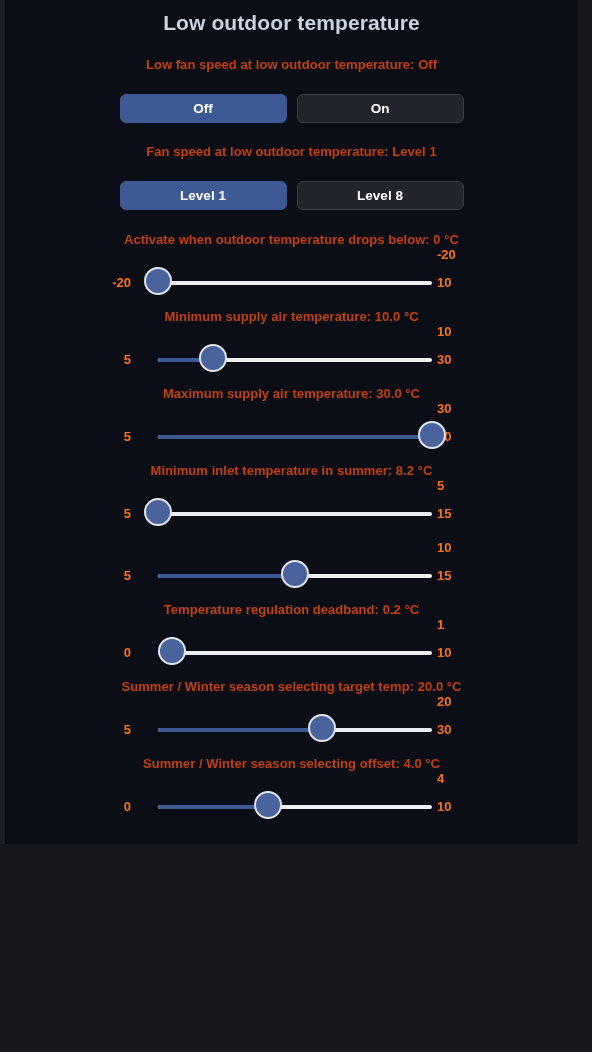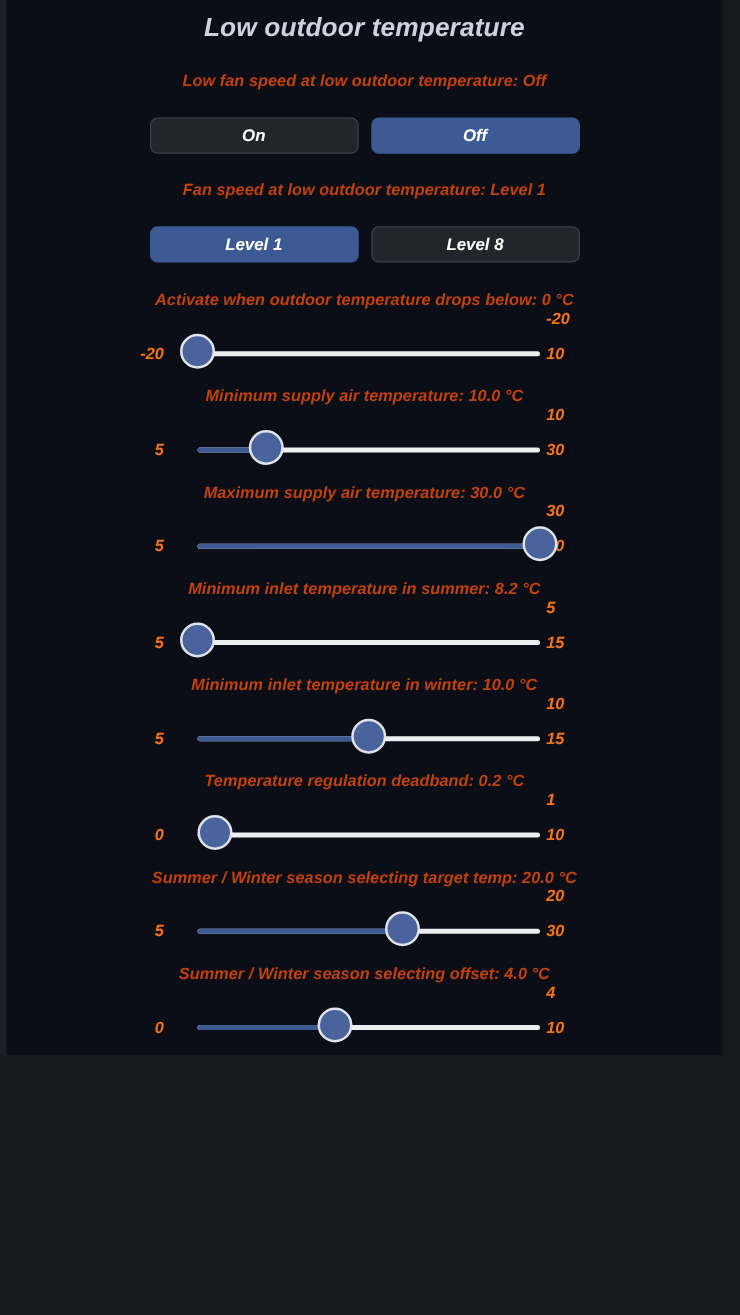--- a/index.html
+++ b/index.html
@@ -19,21 +19,20 @@
   
   #app {
     position: absolute;
     left: 0; top: 0;
     width: 592px;
     height: 844px;
     background: #0b0e17;
     border-left: 5px solid #1c1f26;
     border-right: 14px solid #16181d;
     overflow: hidden;
-    font-style: italic;
   }
 
   .viewport {
     position: relative;
     width: 100%;
     height: 100%;
     padding-top: 8px;
   }
 
   
@@ -179,22 +178,22 @@
   <div class="viewport">
 
     <h1 class="page-title">Low outdoor temperature</h1>
 
     <div class="spacer-md"></div>
 
     <div>
       <div class="section-label">Low fan speed at low outdoor temperature: Off</div>
       <div class="spacer-md"></div>
       <div class="btn-group">
+        <div class="seg-btn active">Off</div>
         <div class="seg-btn inactive">On</div>
-        <div class="seg-btn active">Off</div>
       </div>
     </div>
 
     <div style="height:21px"></div>
 
     <div>
       <div class="section-label">Fan speed at low outdoor temperature: Level 1</div>
       <div class="spacer-md"></div>
       <div class="btn-group">
         <div class="seg-btn active">Level 1</div>
@@ -247,21 +246,20 @@
             <span class="slider-min">5</span>
             <span class="slider-max">15</span>
             <span class="slider-value">5</span>
             <div class="track">
               <div class="track-fill" style="width: 0px;"></div>
               <div class="thumb" style="left: 0px;"></div>
             </div>
           </div>
         </div>
         <div>
-          <div class="section-label">Minimum inlet temperature in winter: 10.0 °C</div>
           <div class="slider-row">
             <span class="slider-min">5</span>
             <span class="slider-max">15</span>
             <span class="slider-value">10</span>
             <div class="track">
               <div class="track-fill" style="width: 137px;"></div>
               <div class="thumb" style="left: 137px;"></div>
             </div>
           </div>
         </div>

